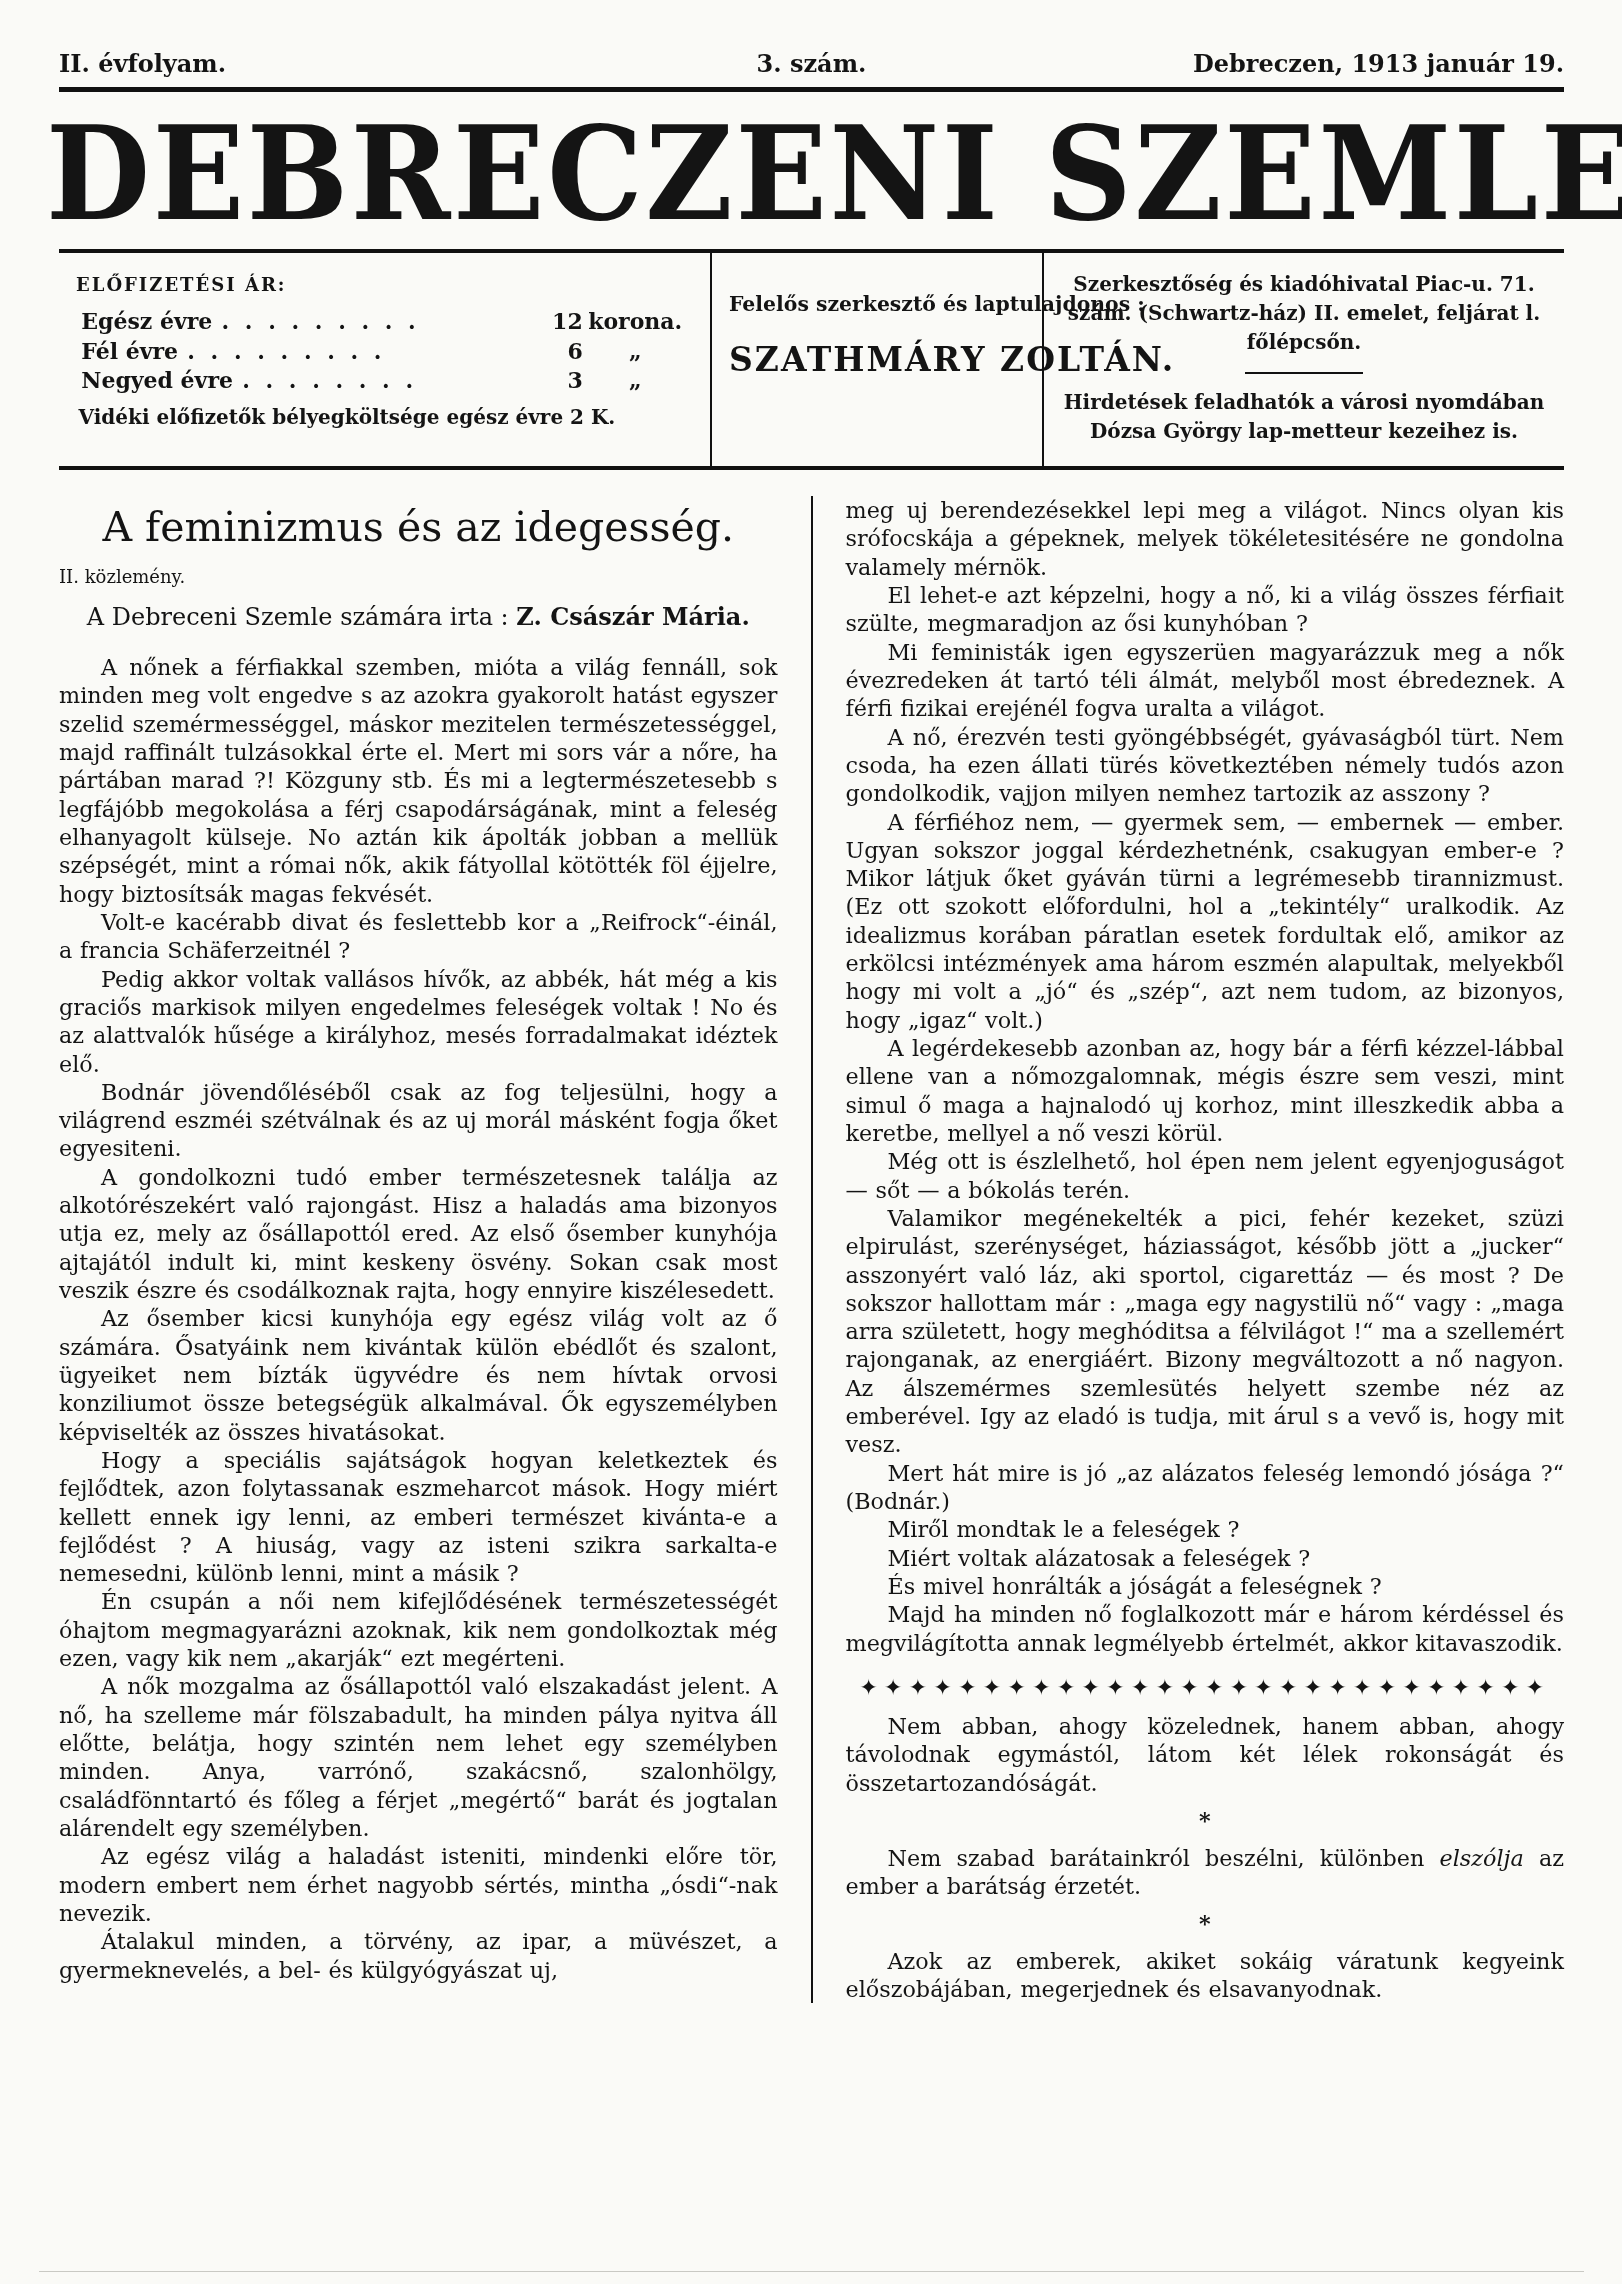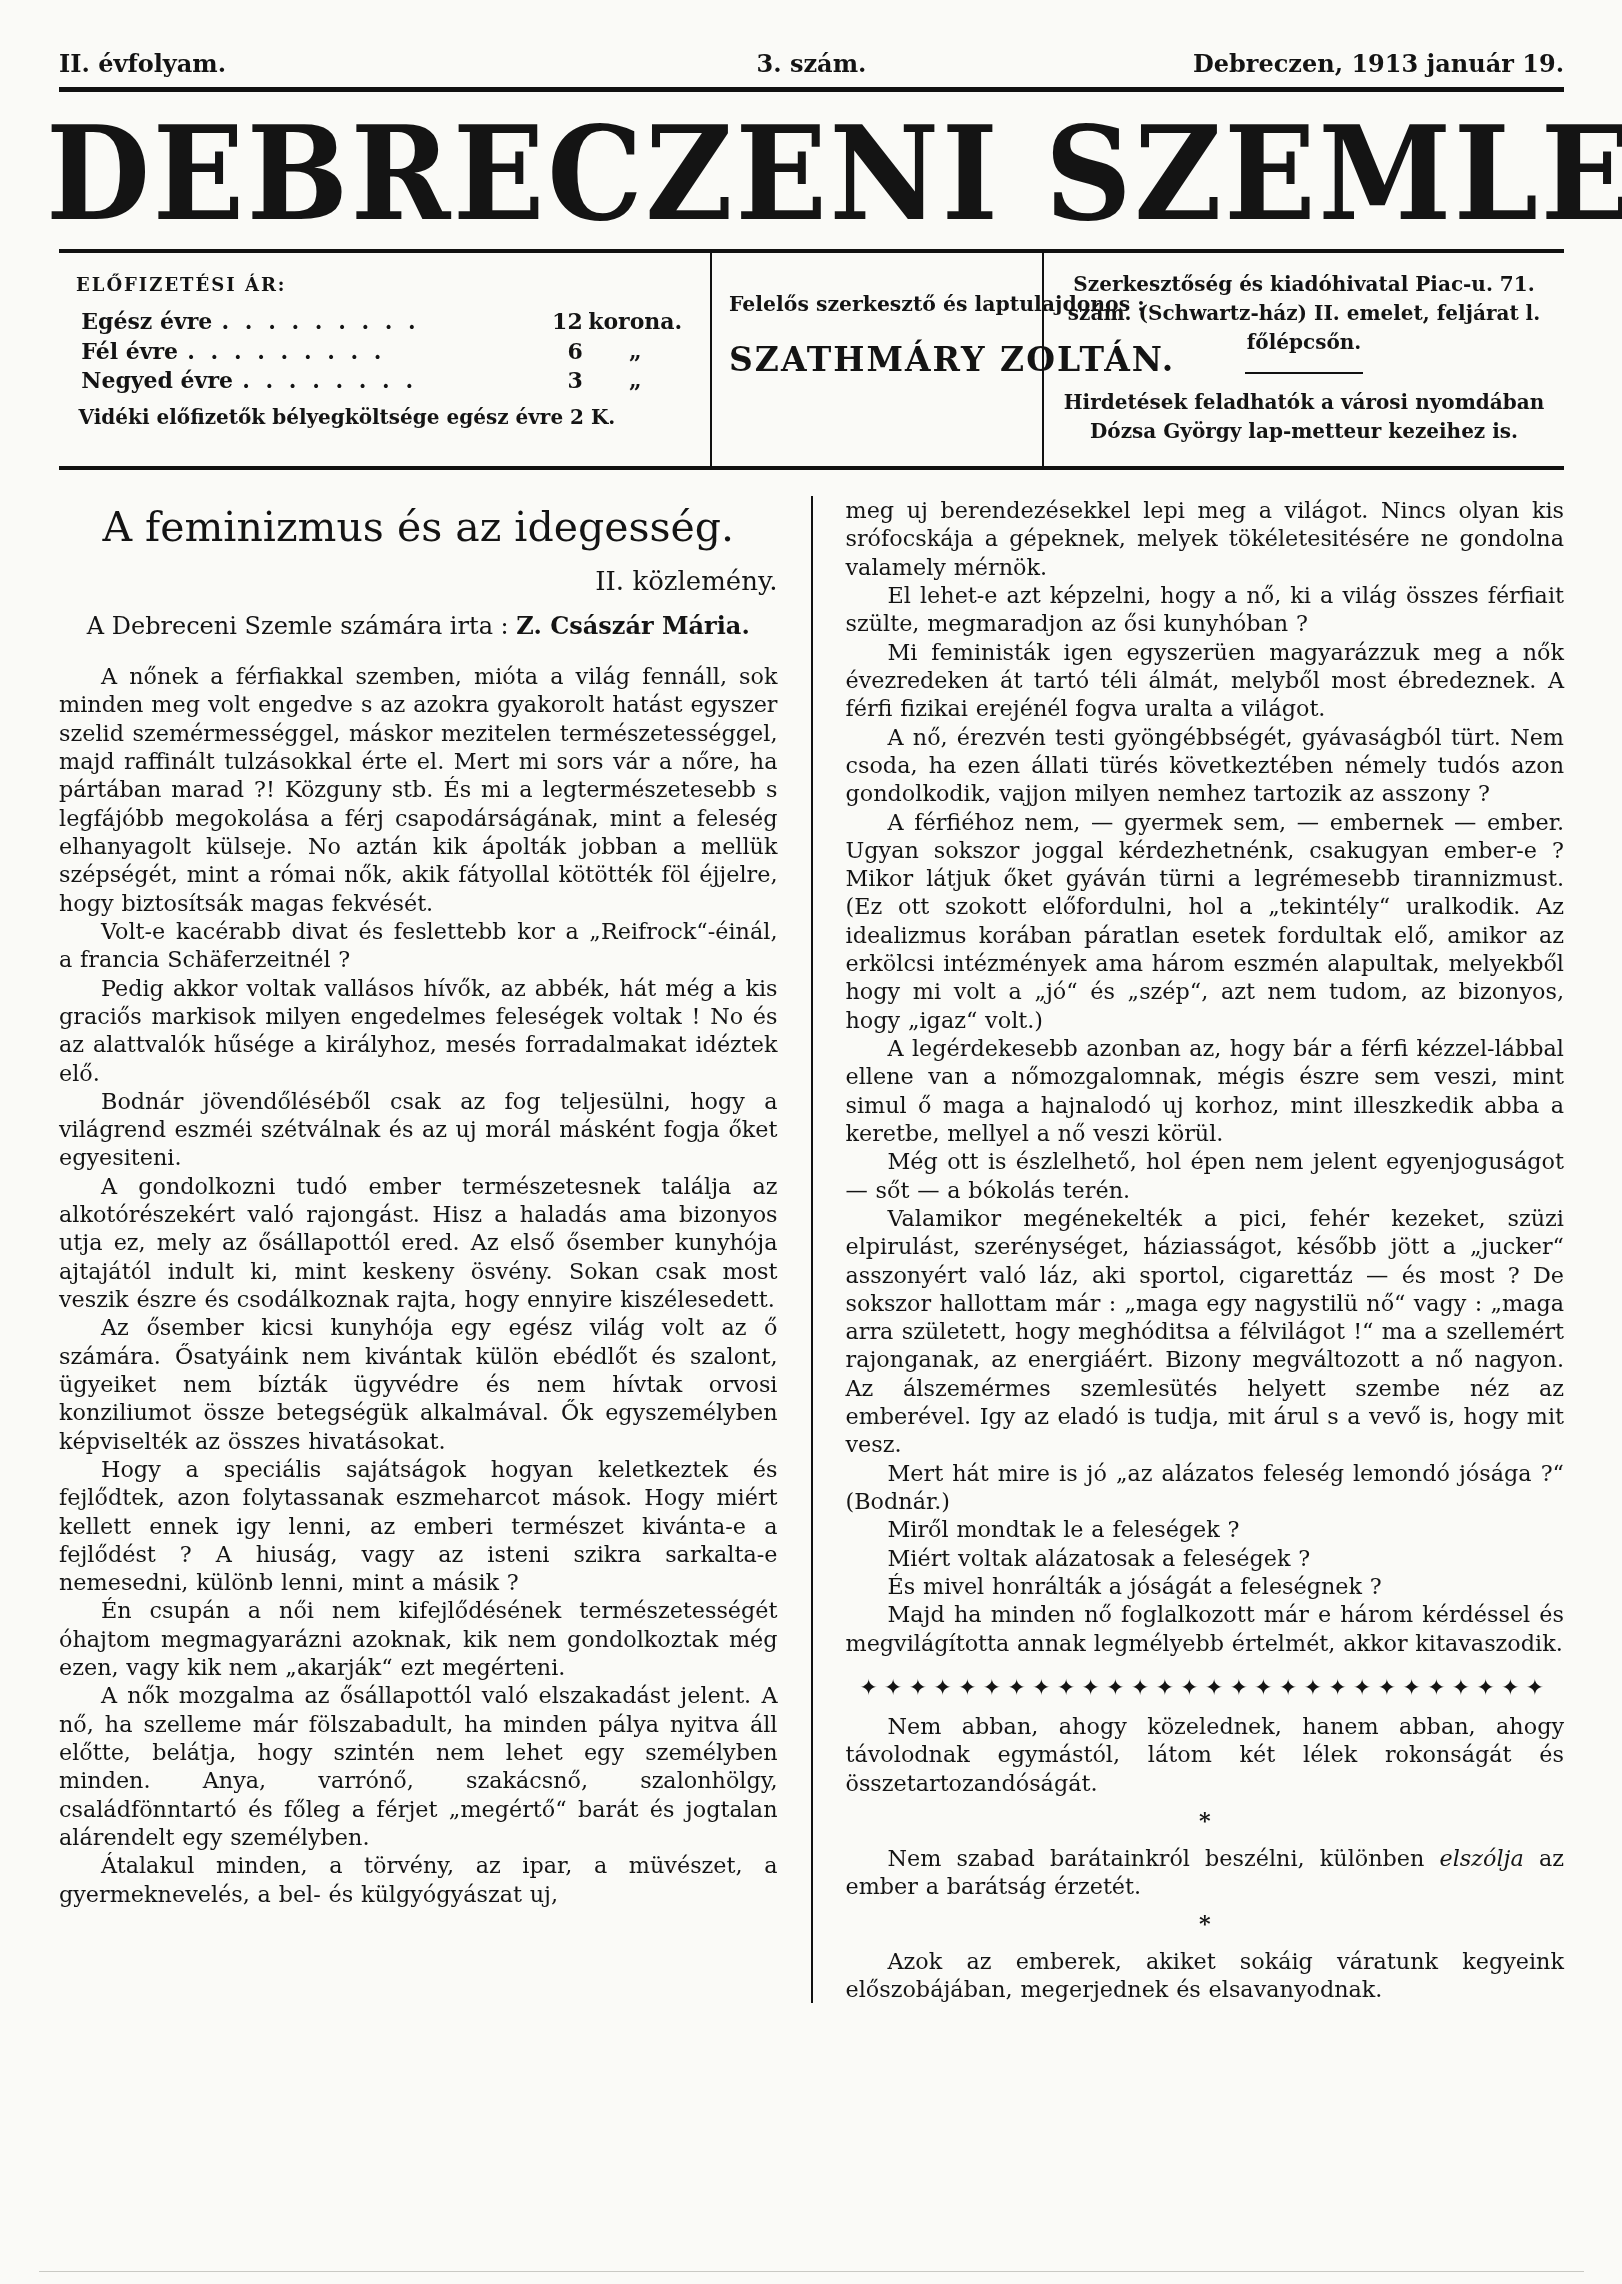--- a/index.html
+++ b/index.html
@@ -87,21 +87,21 @@
     margin:26px 13px 0 13px;
     gap:33px;
   }
   .colrule{background:#111;width:2px;}
   .col{min-width:0;}
 
   .art-title{
     text-align:center;font-size:41px;line-height:1.1;
     margin:9.2px 0 16px 0;
   }
-  .art-part{text-align:right;font-size:26px;margin:0 0 14.5px 0;}
+  .art-part{text-align:left;font-size:18px;margin:0 0 14.5px 0;}
   .art-byline{text-align:center;font-size:24px;margin:0 0 22.3px 0;}
   .art-byline .author{font-weight:bold;}
 
   .col p{
     font-size:22.3px;line-height:1.27;
     text-align:justify;
     text-indent:42px;
     margin:0;
     word-spacing:0.7px;
   }
@@ -185,20 +185,21 @@
 
       <p>A nőnek a férfiakkal szemben, mióta a világ fennáll, sok minden meg volt engedve s az azokra gyakorolt hatást egyszer szelid szemérmességgel, máskor mezitelen természetességgel, majd raffinált tulzásokkal érte el. Mert mi sors vár a nőre, ha pártában marad ?! Közguny stb. És mi a legtermészetesebb s legfájóbb megokolása a férj csapodárságának, mint a feleség elhanyagolt külseje. No aztán kik ápolták jobban a mellük szépségét, mint a római nők, akik fátyollal kötötték föl éjjelre, hogy biztosítsák magas fekvését.</p>
       <p>Volt-e kacérabb divat és feslettebb kor a „Reifrock“-éinál, a francia Schäferzeitnél ?</p>
       <p>Pedig akkor voltak vallásos hívők, az abbék, hát még a kis graciős markisok milyen engedelmes feleségek voltak ! No és az alattvalók hűsége a királyhoz, mesés forradalmakat idéztek elő.</p>
       <p>Bodnár jövendőléséből csak az fog teljesülni, hogy a világrend eszméi szétválnak és az uj morál másként fogja őket egyesiteni.</p>
       <p>A gondolkozni tudó ember természetesnek találja az alkotórészekért való rajongást. Hisz a haladás ama bizonyos utja ez, mely az ősállapottól ered. Az első ősember kunyhója ajtajától indult ki, mint keskeny ösvény. Sokan csak most veszik észre és csodálkoznak rajta, hogy ennyire kiszélesedett.</p>
       <p>Az ősember kicsi kunyhója egy egész világ volt az ő számára. Ősatyáink nem kivántak külön ebédlőt és szalont, ügyeiket nem bízták ügyvédre és nem hívtak orvosi konziliumot össze betegségük alkalmával. Ők egyszemélyben képviselték az összes hivatásokat.</p>
       <p>Hogy a speciális sajátságok hogyan keletkeztek és fejlődtek, azon folytassanak eszmeharcot mások. Hogy miért kellett ennek igy lenni, az emberi természet kivánta-e a fejlődést ? A hiuság, vagy az isteni szikra sarkalta-e nemesedni, különb lenni, mint a másik ?</p>
       <p>Én csupán a női nem kifejlődésének természetességét óhajtom megmagyarázni azoknak, kik nem gondolkoztak még ezen, vagy kik nem „akarják“ ezt megérteni.</p>
       <p>A nők mozgalma az ősállapottól való elszakadást jelent. A nő, ha szelleme már fölszabadult, ha minden pálya nyitva áll előtte, belátja, hogy szintén nem lehet egy személyben minden. Anya, varrónő, szakácsnő, szalonhölgy, családfönntartó és főleg a férjet „megértő“ barát és jogtalan alárendelt egy személyben.</p>
+      <p>Az egész világ a haladást isteniti, mindenki előre tör, modern embert nem érhet nagyobb sértés, mintha „ósdi“-nak nevezik.</p>
       <p>Átalakul minden, a törvény, az ipar, a müvészet, a gyermeknevelés, a bel- és külgyógyászat uj,</p>
     </div>
 
     <div class="colrule"></div>
 
     <div class="col">
       <p class="cont">meg uj berendezésekkel lepi meg a világot. Nincs olyan kis srófocskája a gépeknek, melyek tökéletesitésére ne gondolna valamely mérnök.</p>
       <p>El lehet-e azt képzelni, hogy a nő, ki a világ összes férfiait szülte, megmaradjon az ősi kunyhóban ?</p>
       <p>Mi feministák igen egyszerüen magyarázzuk meg a nők évezredeken át tartó téli álmát, melyből most ébredeznek. A férfi fizikai erejénél fogva uralta a világot.</p>
       <p>A nő, érezvén testi gyöngébbségét, gyávaságból türt. Nem csoda, ha ezen állati türés következtében némely tudós azon gondolkodik, vajjon milyen nemhez tartozik az asszony ?</p>

